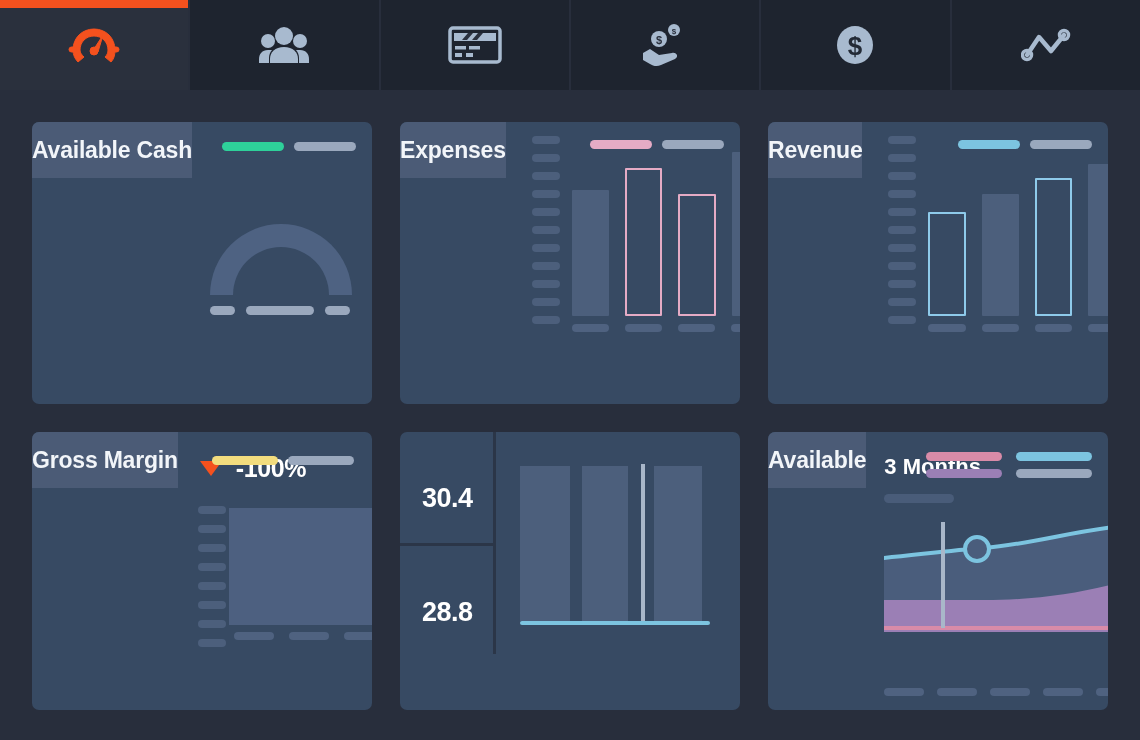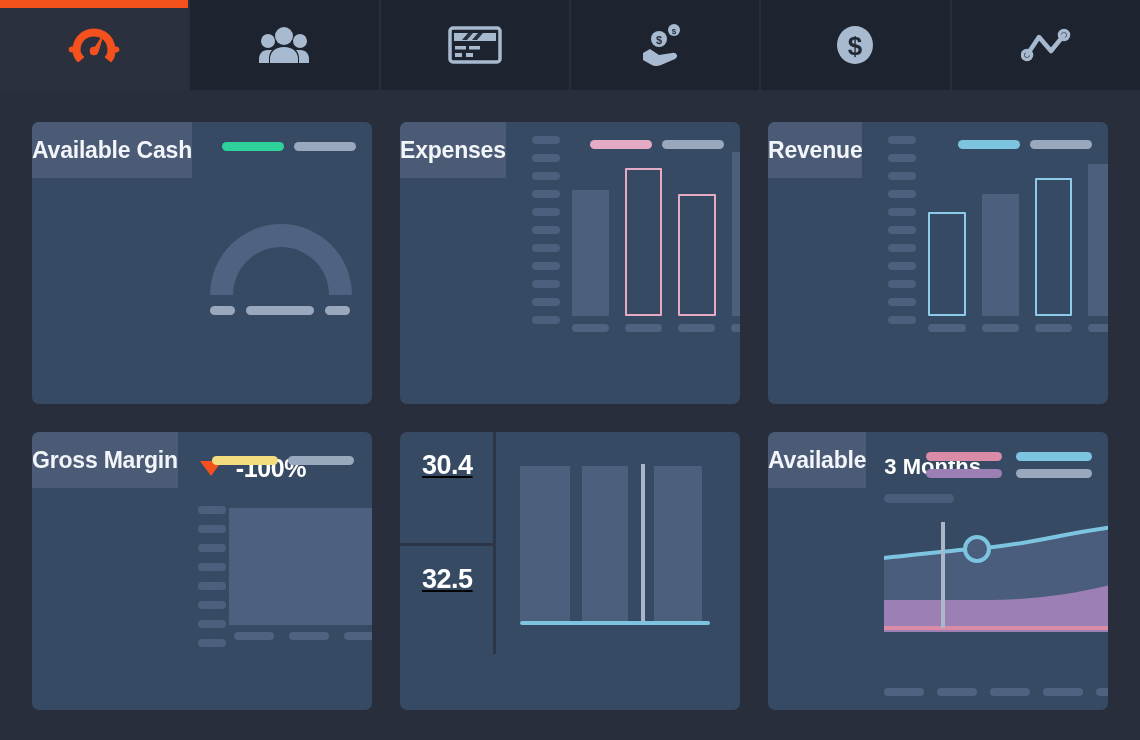--- a/index.html
+++ b/index.html
@@ -133,21 +133,21 @@
   .gm-value { color: #ffffff; font-size: 25px; font-weight: bold; letter-spacing: -0.4px; text-align: right; }
   .gm-area {
     position: absolute; left: 51px; top: 76px;
     width: 263px; height: 117px;
     background: #4d6080;
   }
   .gm-vline { position: absolute; left: 164px; top: 0; width: 3px; height: 117px; background: #93a4bd; }
 
   
   .wc-left { position: absolute; left: 0; top: 0; width: 96px; height: 222px; border-right: 3px solid #2b3648; }
-  .wc-cell { height: 111px; padding: 8px 0 0 22px; text-decoration: underline; }
+  .wc-cell { height: 111px; padding: 41px 0 0 22px; }
   .wc-cell + .wc-cell { border-top: 3px solid #2b3648; }
   .wc-cell .pill { width: 34px; height: 8px; }
   .wc-num { color: #ffffff; font-size: 27px; font-weight: bold; margin-top: 10px; letter-spacing: -0.5px; }
   .wc-chart { position: absolute; left: 120px; top: 34px; width: 190px; height: 165px; }
   .wc-bar { position: absolute; top: 0; height: 155px; background: #4c5f7c; }
   .wc-baseline { position: absolute; left: 0; bottom: 6px; width: 190px; height: 4px; background: #7cc4e0; border-radius: 2px; }
   .wc-vline { position: absolute; left: 121px; top: -2px; width: 4px; height: 160px; background: #a9b7c9; }
 
   
   .be-label { position: absolute; left: 18px; top: 22px; color: #ffffff; font-size: 22px; font-weight: bold; text-align: center; }
@@ -411,21 +411,21 @@
   <div class="card">
     <div class="card-body">
 
       <div class="wc-left">
         <div class="wc-cell">
           <span class="pill"></span>
           <div class="wc-num">30.4</div>
         </div>
         <div class="wc-cell">
           <span class="pill"></span>
-          <div class="wc-num">32.5</div>
+          <div class="wc-num">28.8</div>
         </div>
       </div>
 
       <div class="wc-chart">
         <span class="wc-bar" style="left:0; width:50px;"></span>
         <span class="wc-bar" style="left:62px; width:46px;"></span>
         <span class="wc-bar" style="left:134px; width:48px;"></span>
         <span class="wc-vline"></span>
         <span class="wc-baseline"></span>
       </div>

